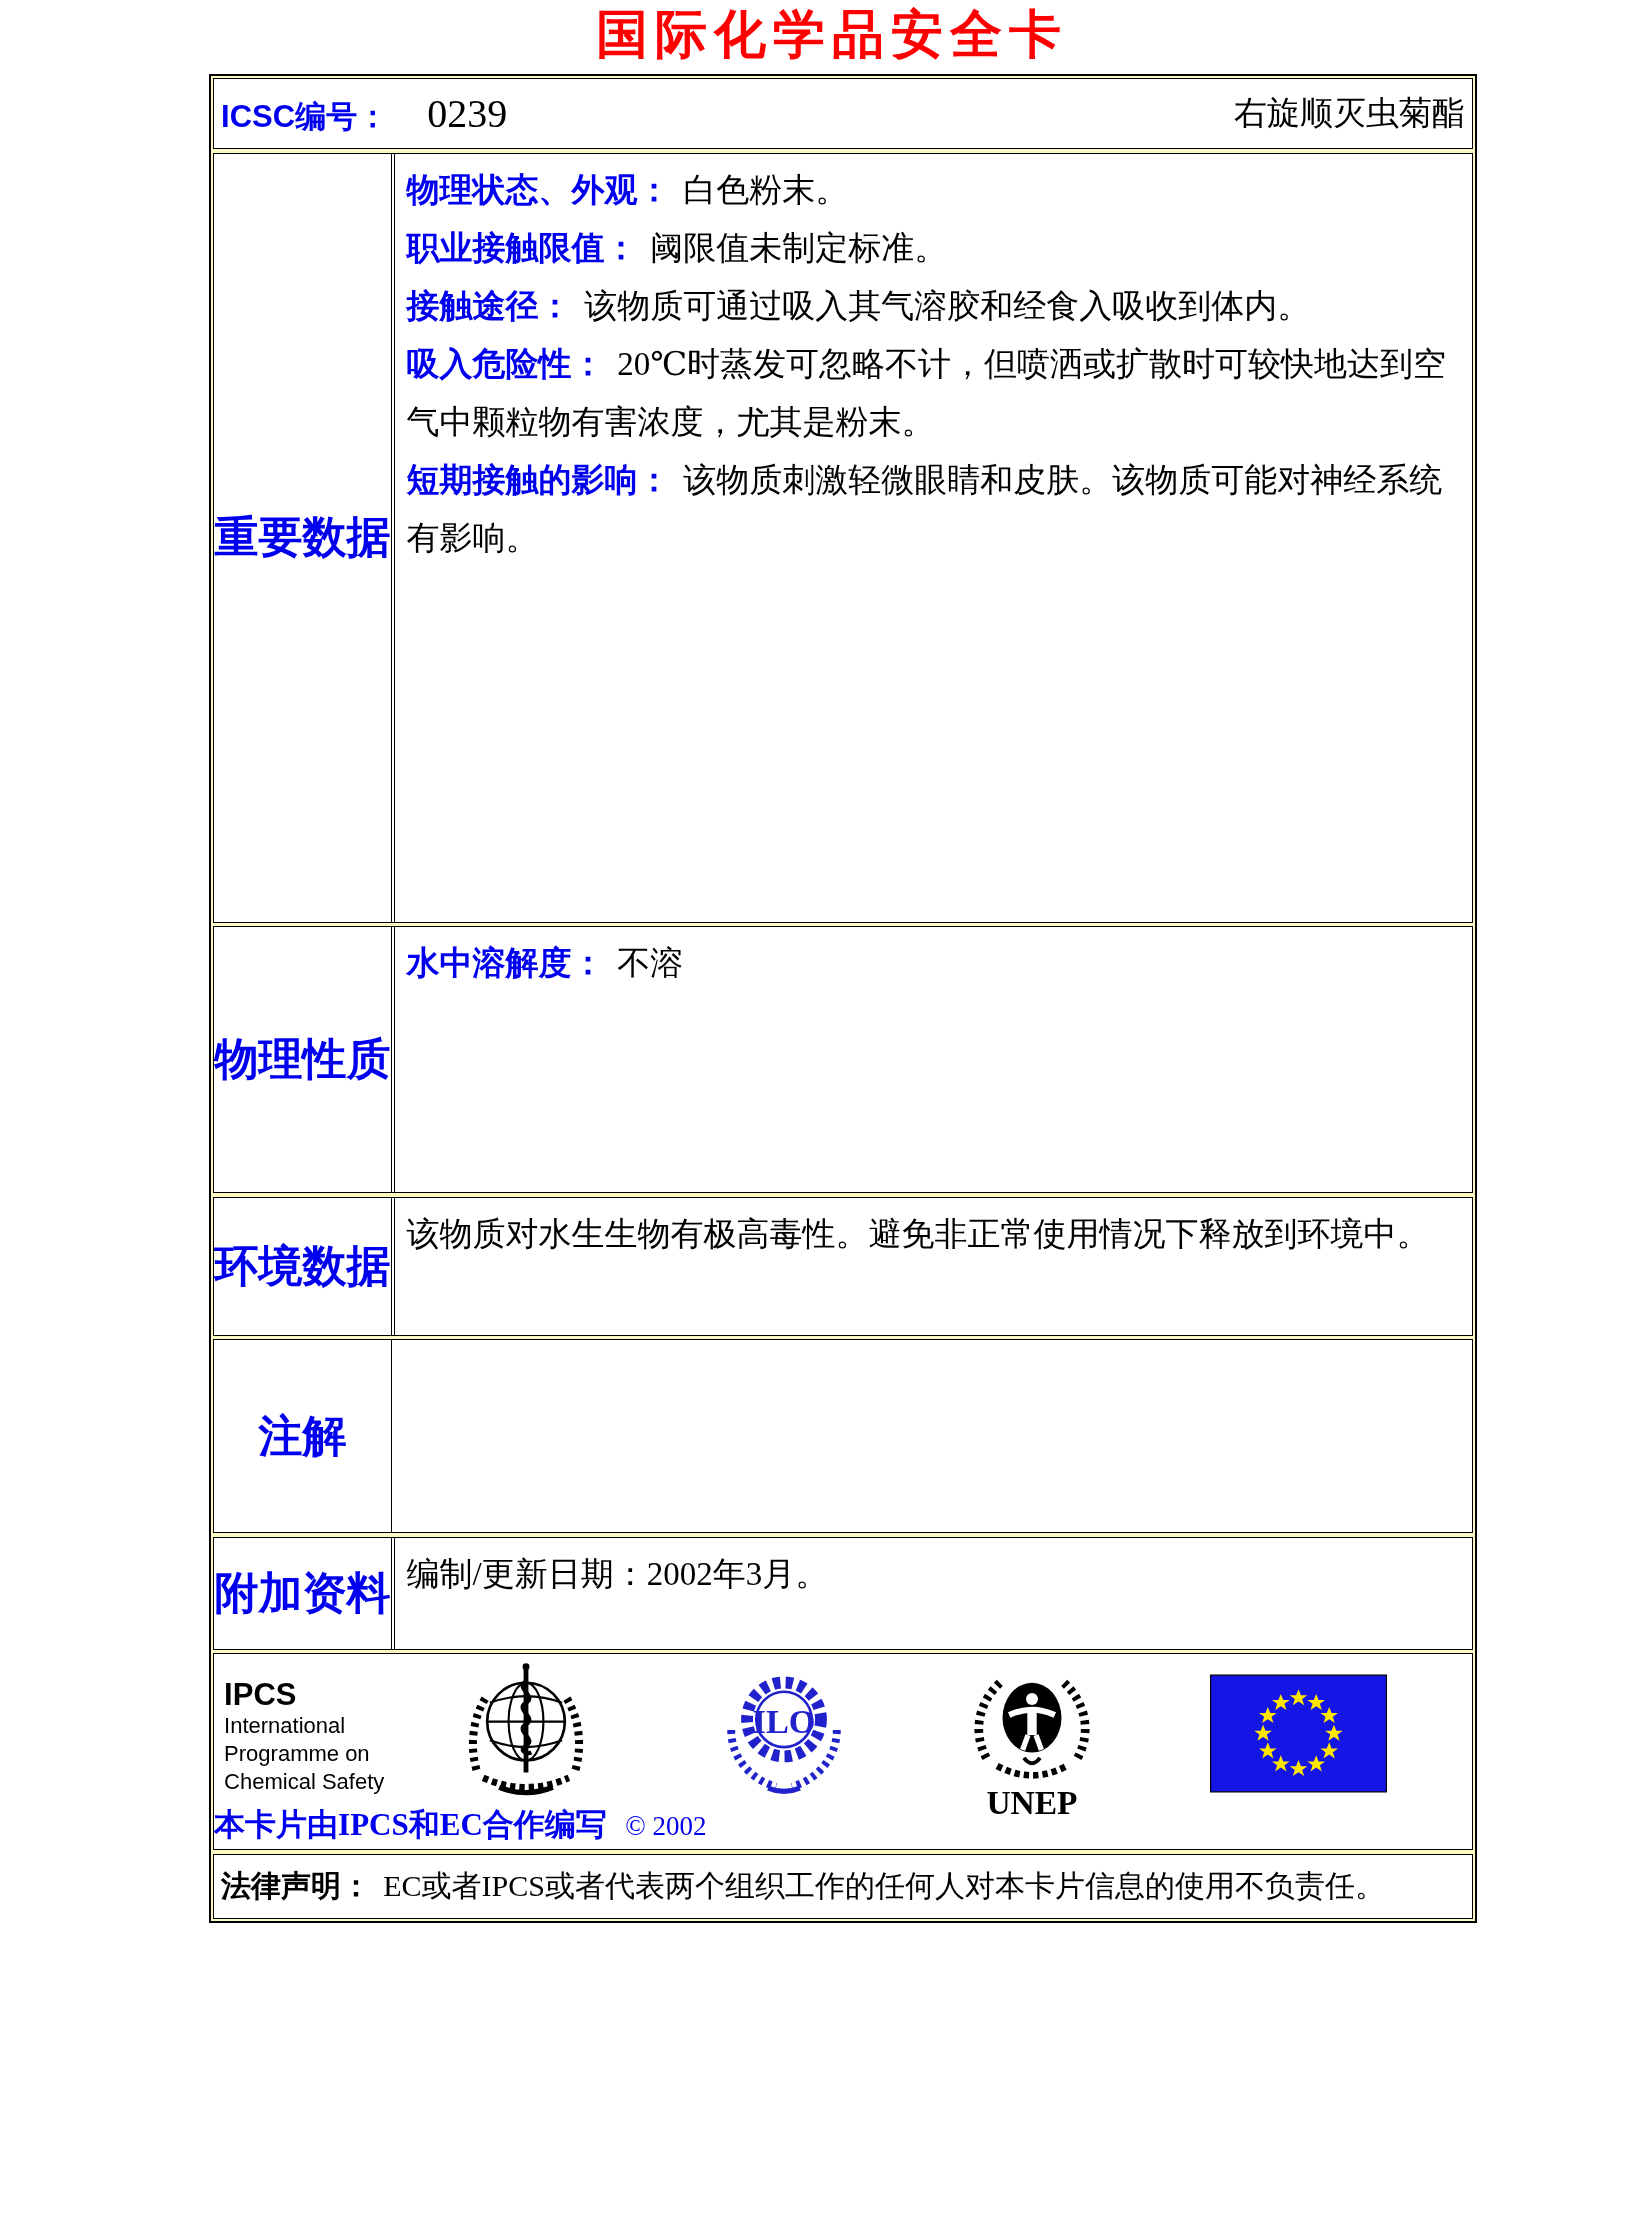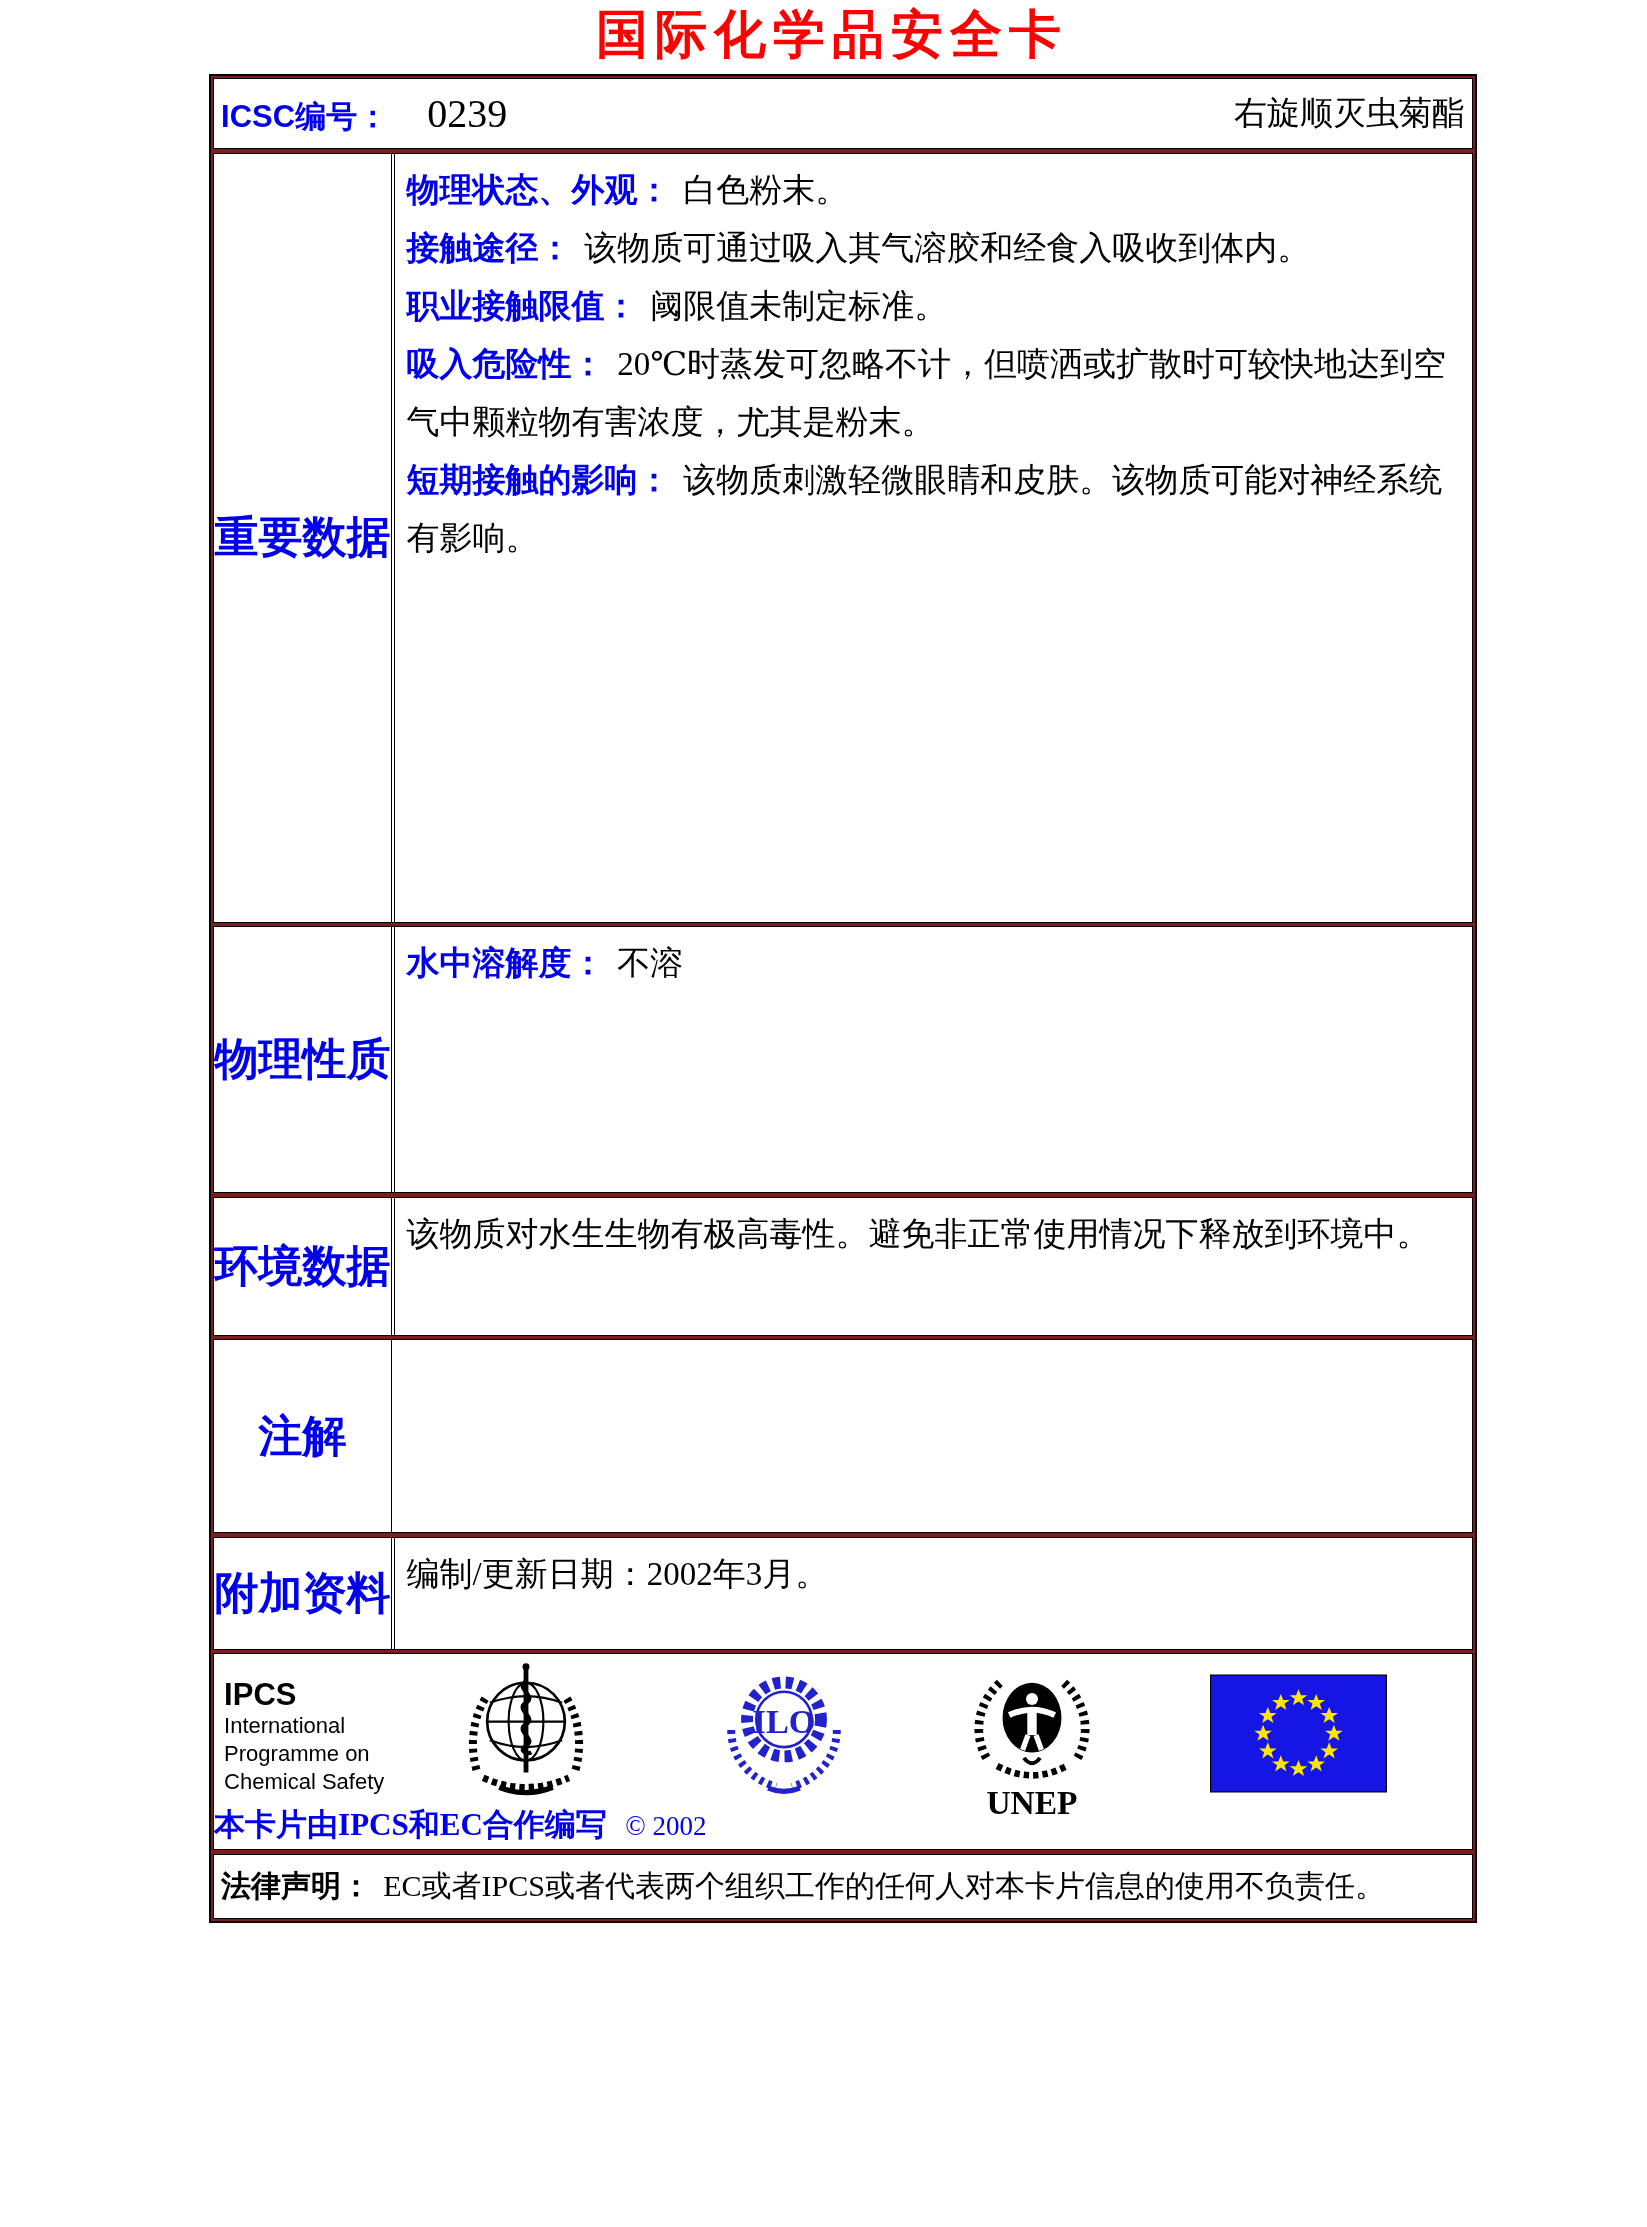--- a/index.html
+++ b/index.html
@@ -2,21 +2,21 @@
 <html style="font-size:11.3px"><head>
 <meta charset="utf-8">
 <style>
   html,body{margin:0;padding:0;background:#fff;}
   .page{position:relative;width:1648px;height:2227px;background:#fff;
         font-family:"Liberation Serif","DejaVu Serif",serif;color:#000;}
   .title{position:absolute;top:0px;left:0;width:100%;margin:0;text-align:center;
          color:#FF0000;font-size:52px;font-weight:bold;letter-spacing:7px;
          font-family:"Liberation Serif","DejaVu Serif",serif;padding-left:8px;}
   .card{position:absolute;left:209px;top:74px;width:1268px;box-sizing:border-box;
-        border:2.1px solid #000;padding:2.1px;background:#7f1d1d;}
+        border:2.1px solid #000;padding:2.1px;background:#fef9c3;}
   .row{border:1.4px solid #000;margin-bottom:3.5px;display:flex;gap:2.1px;box-sizing:border-box;background:#fff;}
   .row:last-child{margin-bottom:0;}
   .header-row{height:71px;align-items:center;justify-content:space-between;padding:0 7px;}
   .hdr-left{display:flex;align-items:baseline;}
   .field{color:#0000EE;font-weight:bold;font-size:33px;
          font-family:"Liberation Sans","DejaVu Sans",sans-serif;margin-right:12.7px;}
   .hdr-left .field{font-size:31px;margin-right:10px;}
   .hdr-num{font-size:40px;margin-left:29px;}
   .hdr-right{font-size:33px;}
   .label-cell{width:177px;flex:none;border-right:1.4px solid #000;display:flex;
@@ -60,24 +60,24 @@
       <div class="hdr-right">右旋顺灭虫菊酯</div>
     </div>
 
     <div class="row r-important">
       <div class="label-cell">重要数据</div>
       <div class="content-cell">
         <div>
           <span class="field">物理状态、外观：</span><span>白色粉末。</span>
         </div>
         <div>
-          <span class="field">接触途径：</span><span>该物质可通过吸入其气溶胶和经食入吸收到体内。</span>
+          <span class="field">职业接触限值：</span><span>阈限值未制定标准。</span>
         </div>
         <div>
-          <span class="field">职业接触限值：</span><span>阈限值未制定标准。</span>
+          <span class="field">接触途径：</span><span>该物质可通过吸入其气溶胶和经食入吸收到体内。</span>
         </div>
         <div>
           <span class="field">吸入危险性：</span><span>20℃时蒸发可忽略不计，但喷洒或扩散时可较快地达到空气中颗粒物有害浓度，尤其是粉末。</span>
         </div>
         <div>
           <span class="field">短期接触的影响：</span><span>该物质刺激轻微眼睛和皮肤。该物质可能对神经系统有影响。</span>
         </div>
       </div>
     </div>
 

